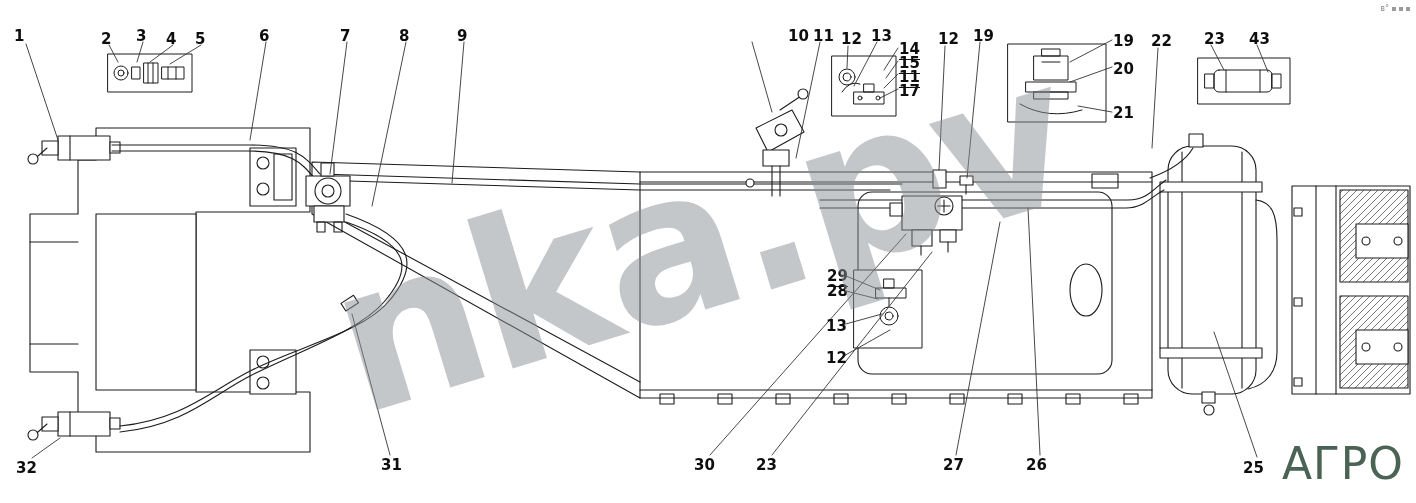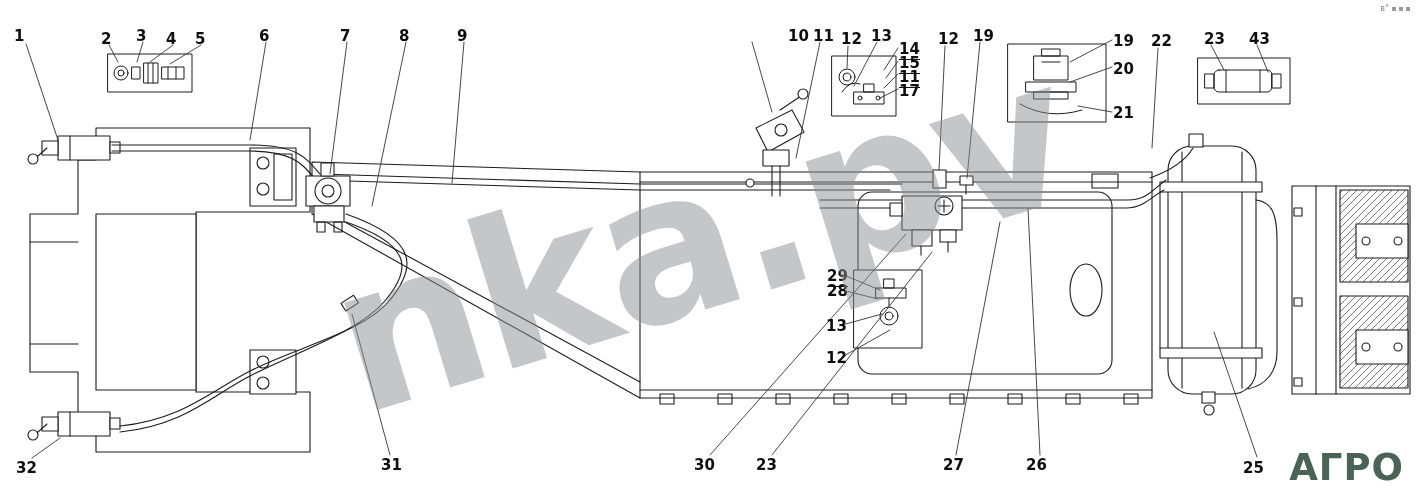--- a/index.html
+++ b/index.html
@@ -6,21 +6,21 @@
   .stage{position:relative;width:1416px;height:503px;background:#fff;overflow:hidden;
          font-family:"DejaVu Sans",sans-serif;}
   .stage svg{position:absolute;left:0;top:0;z-index:1;}
   .co{position:absolute;z-index:3;font:600 15px "DejaVu Sans",sans-serif;color:#0e0e0e;}
   .co.u{border-bottom:1.2px solid #0e0e0e;padding-bottom:1px;}
   .watermark{position:absolute;left:340px;top:245px;transform:rotate(-17deg);transform-origin:0 50%;
              font-size:205px;font-weight:700;line-height:1;white-space:nowrap;
              color:var(--watermark,#8a9096);opacity:.5;z-index:5;pointer-events:none;
              letter-spacing:-4px;font-family:"DejaVu Sans",sans-serif;}
   .logo{position:absolute;right:12px;bottom:14px;display:flex;align-items:center;gap:4px;z-index:6;}
-  .logo-text{font-size:37px;font-weight:700;color:var(--logo-text,#4a6354);letter-spacing:1px;}
+  .logo-text{font-size:44px;font-weight:400;color:var(--logo-text,#4a6354);letter-spacing:1px;}
   .logo-badge{width:52px;height:52px;border-radius:50%;background:var(--logo-badge,#5fae5f);
               border:4px solid var(--logo-badge-ring,#93c793);color:#fff;display:flex;
               align-items:center;justify-content:center;font-weight:700;font-size:15px;}
   .corner{position:absolute;top:4px;right:6px;display:flex;align-items:center;gap:3px;z-index:4;
           font-size:8px;color:#8a8a8a;}
   .corner .sq{width:4px;height:4px;background:#9a9a9a;display:inline-block;}
 </style>
 </head>
 <body>
 

